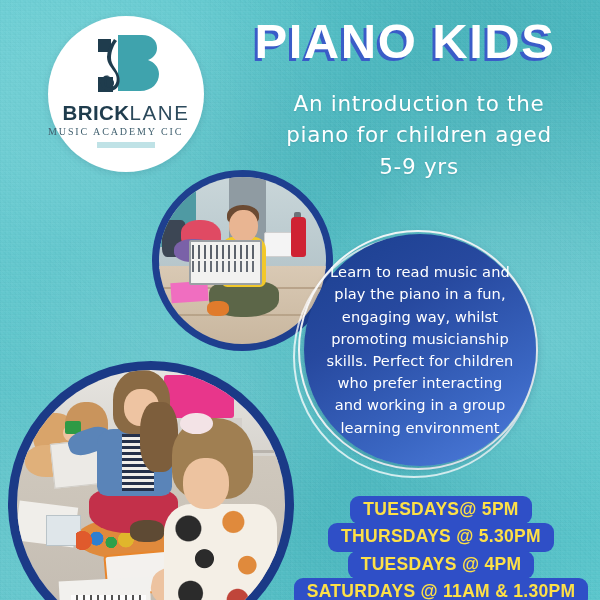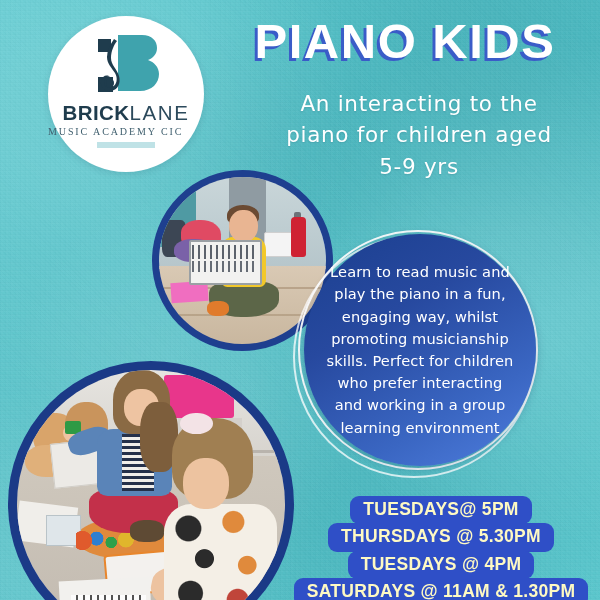--- a/index.html
+++ b/index.html
@@ -270,21 +270,21 @@
     left: 296px;
     top: 496px;
     width: 290px;
     display: flex;
     flex-direction: column;
     align-items: center;
   }
   .sched-line {
     display: inline-block;
     background: #2f4fc7;
-    color: #fef9c3;
+    color: #fde047;
     font-size: 17.5px;
     font-weight: 700;
     letter-spacing: 0.3px;
     padding: 2px 13px 3px 13px;
     border-radius: 9px;
     white-space: nowrap;
     margin-bottom: -1px;
     line-height: 1.34;
     text-align: center;
   }
@@ -311,21 +311,21 @@
     <div class="logo-wordmark">
       <span class="lw-brick">BRICK</span><span class="lw-lane">LANE</span>
     </div>
     <div class="logo-sub">MUSIC ACADEMY CIC</div>
     <div class="logo-bar"></div>
   </div>
 
   <div class="headline">PIANO KIDS</div>
 
   <div class="subtitle">
-    <div>An interacting to the</div>
+    <div>An introduction to the</div>
     <div>piano for children aged</div>
     <div>5-9 yrs</div>
   </div>
 
   <div class="photo photo-top">
     <div class="scene">
       <div class="t-wall"></div>
       <div class="t-wallteal"></div>
       <div class="t-wallpanel"></div>
       <div class="t-floor"></div>

